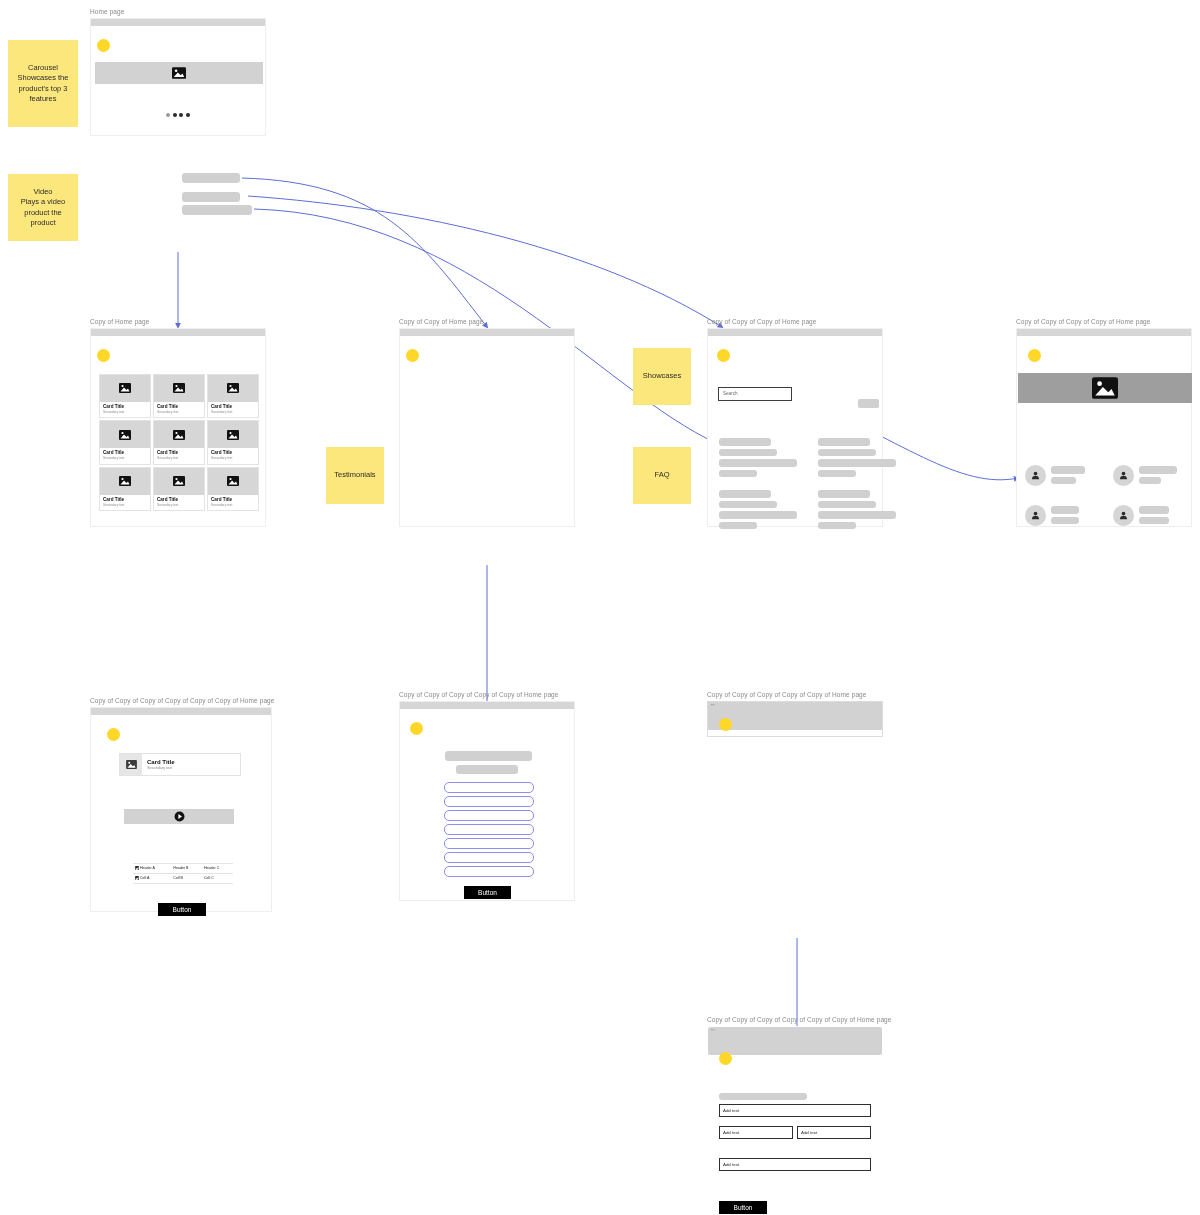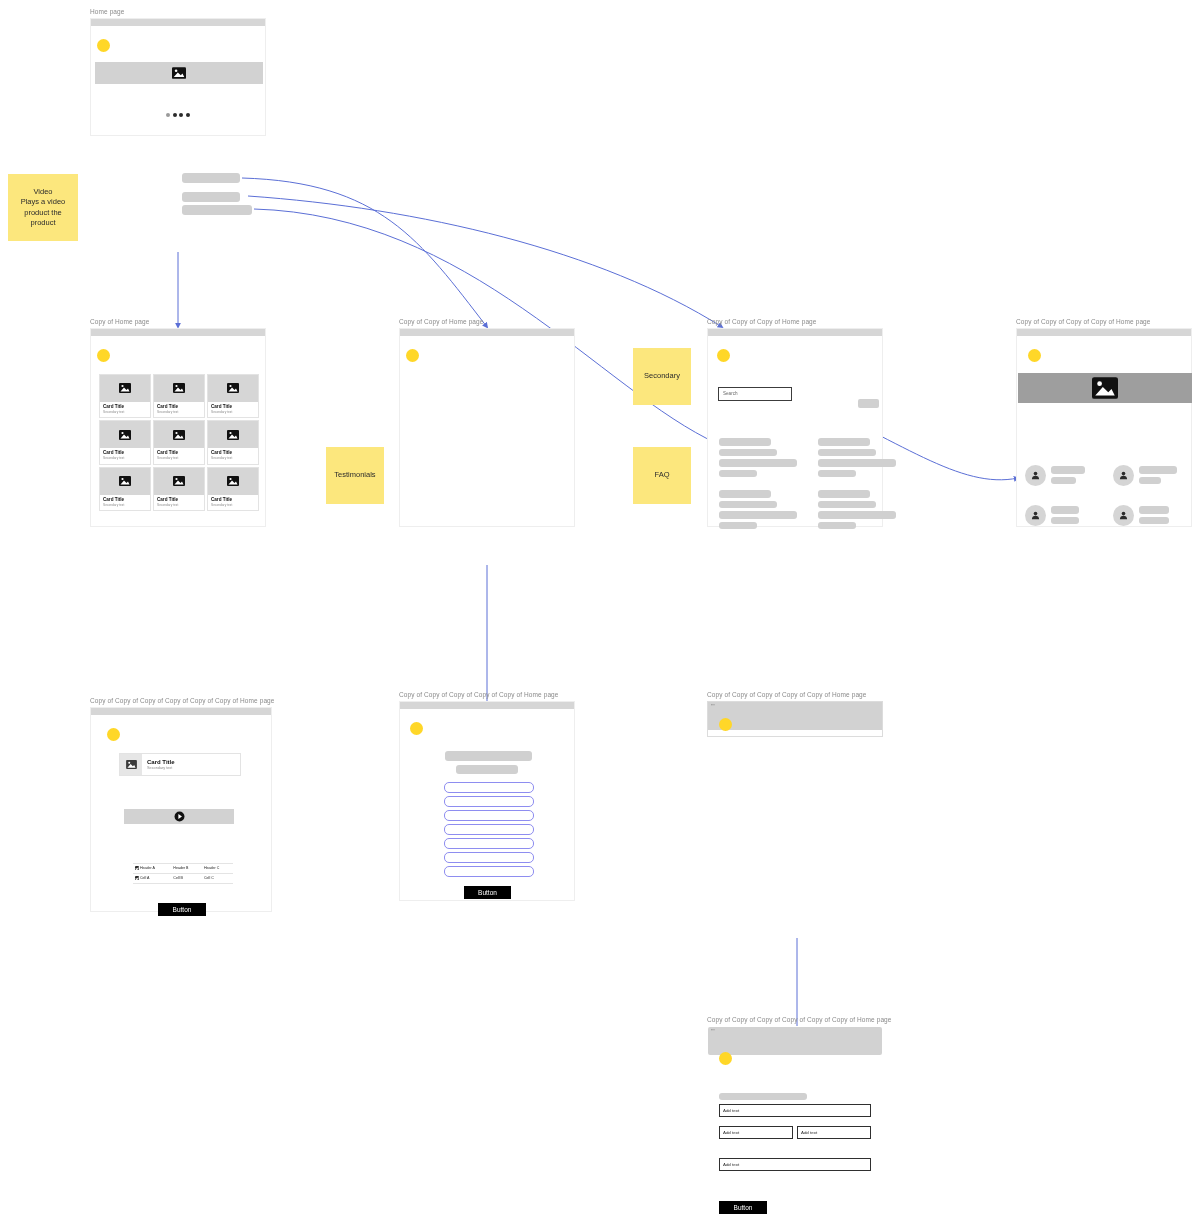--- a/index.html
+++ b/index.html
@@ -110,29 +110,33 @@
       <path d="M254,209 C470,215 600,390 718,444" marker-end="url(#ah)"></path>
 
       <path d="M790,392 C900,440 960,490 1018,478" marker-end="url(#ah)"></path>
 
       <path d="M487,565 L487,712" marker-end="url(#ah)"></path>
 
       <path d="M797,938 L797,1044" marker-end="url(#ah)"></path>
     </g>
   </svg>
 
+  <div class="note" style="left:8px;top:40px;width:70px;height:87px;">
+    <span>Carousel
+Showcases the product's top 3 features</span>
+  </div>
   <div class="note" style="left:8px;top:174px;width:70px;height:67px;">
     <span>Video
 Plays a video product the product</span>
   </div>
   <div class="note" style="left:326px;top:447px;width:58px;height:57px;">
     <span>Testimonials</span>
   </div>
   <div class="note" style="left:633px;top:348px;width:58px;height:57px;">
-    <span>Secondary</span>
+    <span>Showcases</span>
   </div>
   <div class="note" style="left:633px;top:447px;width:58px;height:57px;">
     <span>FAQ</span>
   </div>
 
   <div class="frame" style="left:90px;top:8px;">
     <div class="frame-label">Home page</div>
     <div class="frame-body" style="width:176px;height:118px;">
       <div class="topbar"></div>
       <div class="logo-dot" style="left:6px;top:20px;"></div>

